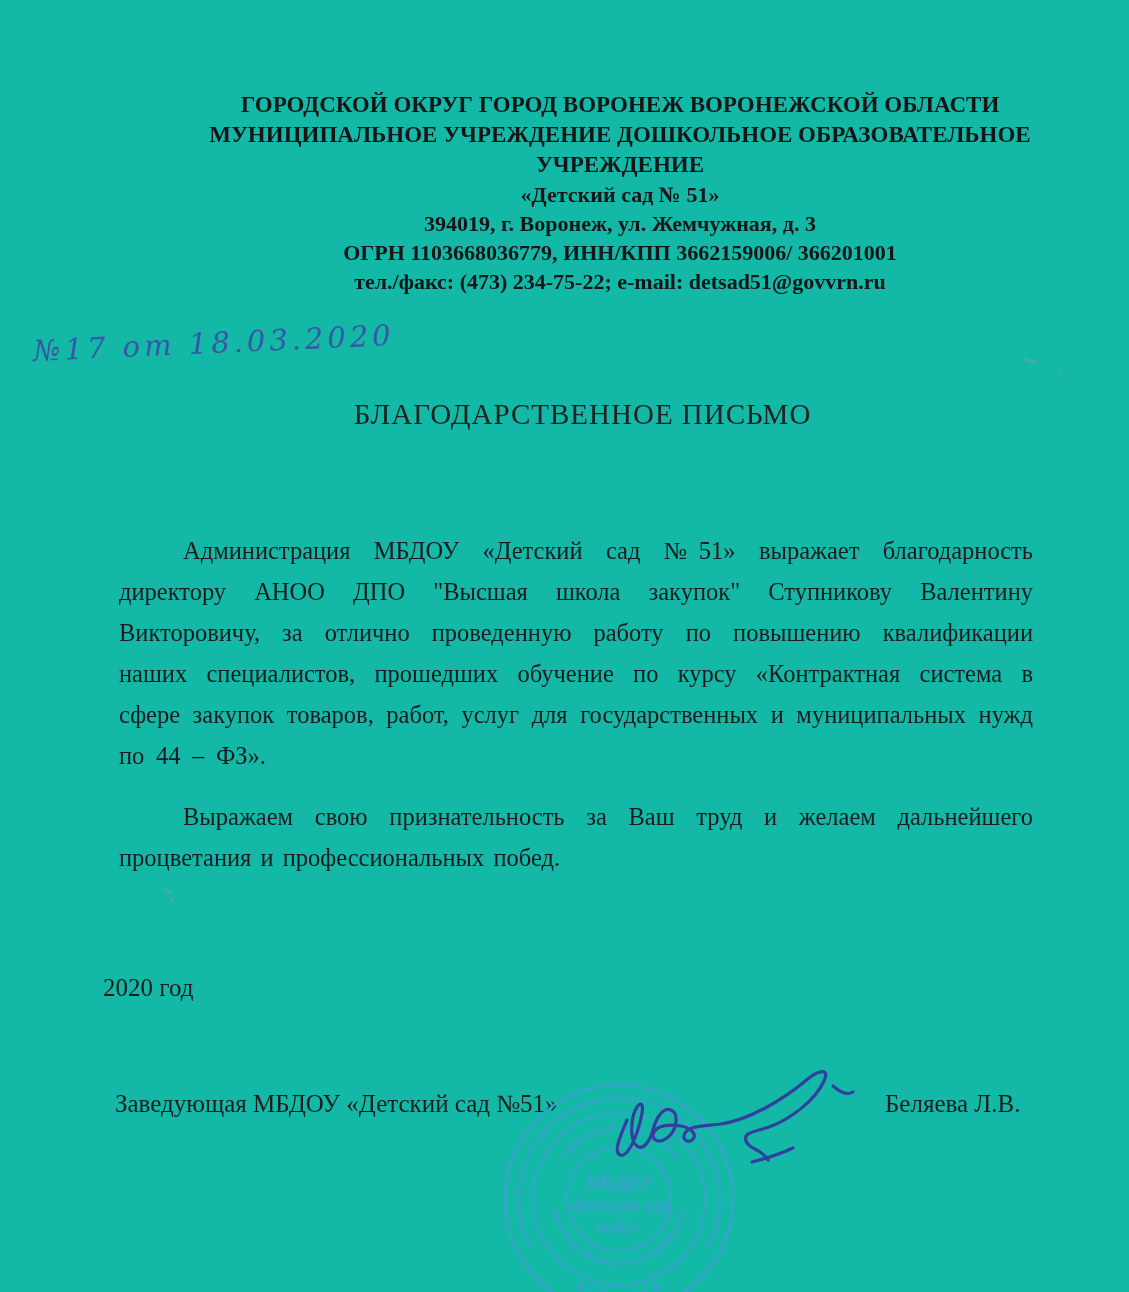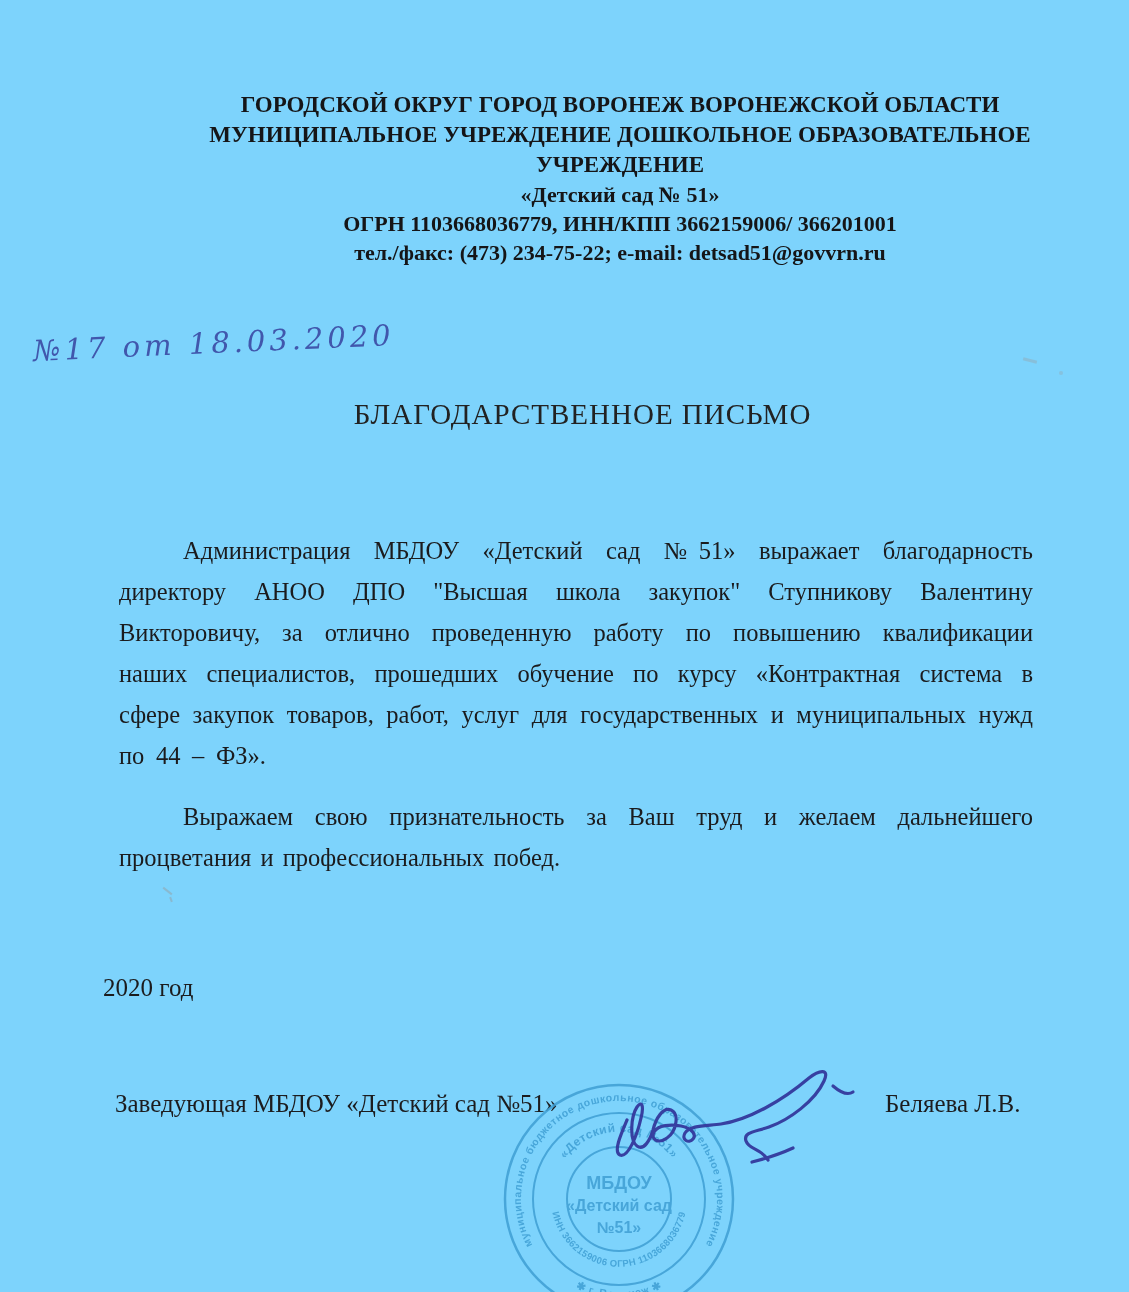--- a/index.html
+++ b/index.html
@@ -1,20 +1,20 @@
 <!DOCTYPE html>
 <html><head>
 <meta charset="utf-8">
 <style>
   html,body{margin:0;padding:0;background:#ffffff;}
   .page{
     position:relative;
     width:1129px;
     height:1292px;
-    background:#7dd3fc;
+    background:#14b8a6;
     overflow:hidden;
     font-family:"Liberation Serif", serif;
     color:#1c1c1e;
   }
   
   .letterhead{
     position:absolute; top:90px; left:120px; width:1000px;
     text-align:center; font-weight:bold; color:#151517;
   }
   .lh-big{font-size:23px; line-height:30px;}
@@ -63,20 +63,21 @@
 </head>
 <body>
 
 <div class="page">
 
   <div class="letterhead">
     <div class="lh-big">ГОРОДСКОЙ ОКРУГ ГОРОД ВОРОНЕЖ ВОРОНЕЖСКОЙ ОБЛАСТИ</div>
     <div class="lh-big">МУНИЦИПАЛЬНОЕ УЧРЕЖДЕНИЕ ДОШКОЛЬНОЕ ОБРАЗОВАТЕЛЬНОЕ</div>
     <div class="lh-big">УЧРЕЖДЕНИЕ</div>
     <div class="lh-small">«Детский сад № 51»</div>
+    <div class="lh-small">394019, г. Воронеж, ул. Жемчужная, д. 3</div>
     <div class="lh-small">ОГРН 1103668036779, ИНН/КПП  3662159006/ 366201001</div>
     <div class="lh-small">тел./факс: (473) 234-75-22; e-mail: detsad51@govvrn.ru</div>
   </div>
 
   <div class="handwritten">№17 от 18.03.2020</div>
 
   <div class="doc-title">БЛАГОДАРСТВЕННОЕ ПИСЬМО</div>
 
   <div class="body-text">
     <p class="p1">Администрация МБДОУ «Детский сад №51» выражает благодарность директору АНОО ДПО "Высшая школа закупок" Ступникову Валентину Викторовичу, за отлично проведенную работу по повышению квалификации наших специалистов, прошедших обучение по курсу «Контрактная система в сфере закупок товаров, работ, услуг для государственных и муниципальных нужд по 44 – ФЗ».</p>

